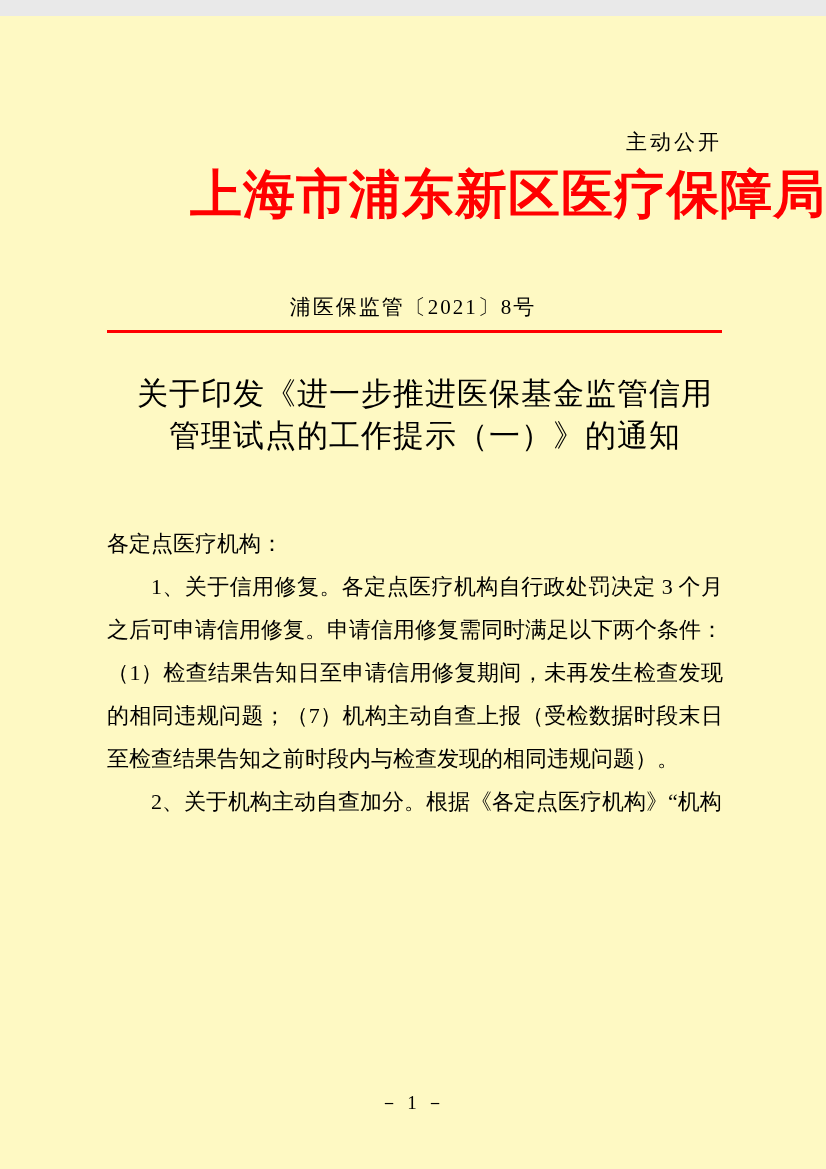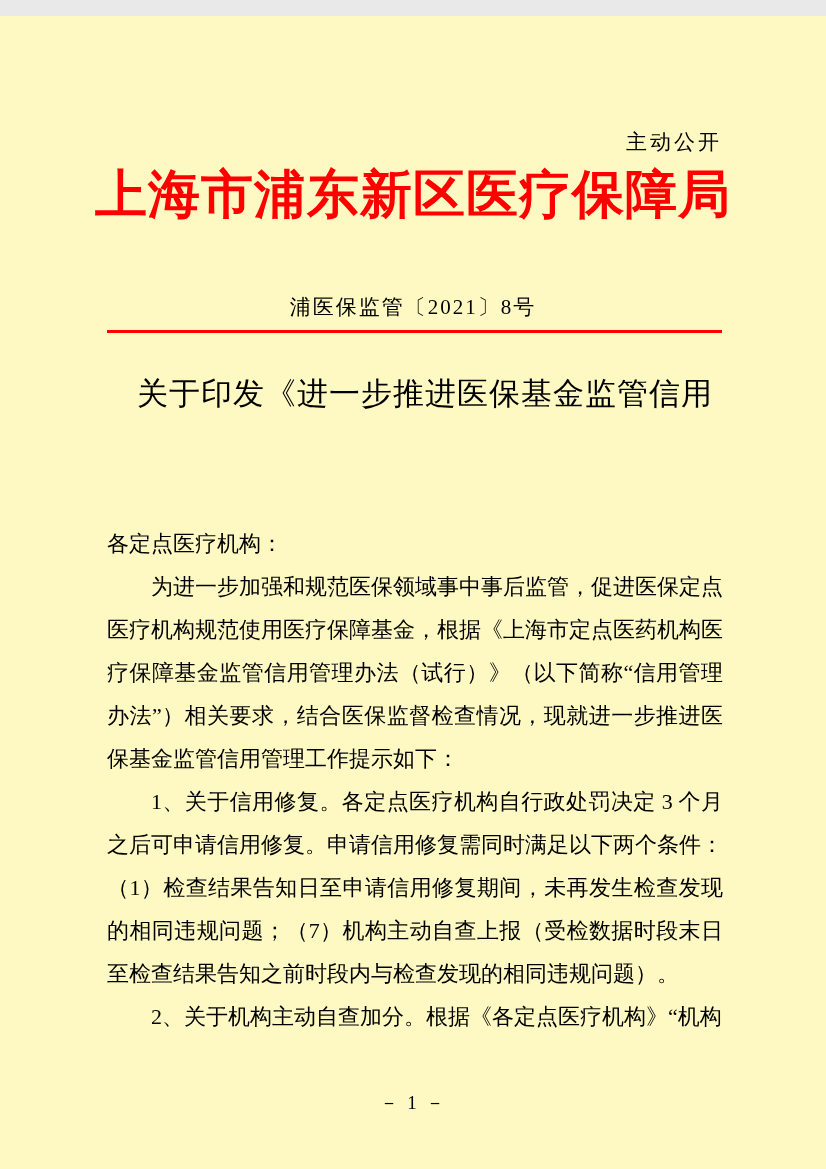--- a/index.html
+++ b/index.html
@@ -20,21 +20,21 @@
     right: 104px;
     font-size: 21px;
     letter-spacing: 3px;
     white-space: nowrap;
   }
   .agency {
     position: absolute;
     top: 144px;
     left: 0;
     width: 100%;
-    text-align: center;
+    text-align: right;
     color: #FF0000;
     font-size: 52px;
     font-weight: bold;
     letter-spacing: 1px;
     white-space: nowrap;
     font-family: "Liberation Serif", "DejaVu Serif", serif;
   }
   .docnum {
     position: absolute;
     top: 277px;
@@ -95,28 +95,26 @@
   <div class="disclosure">主动公开</div>
 
   <h1 class="agency">上海市浦东新区医疗保障局</h1>
 
   <div class="docnum">浦医保监管〔2021〕8号</div>
 
   <hr class="redline">
 
   <h2 class="notice-title">
     <span>关于印发《进一步推进医保基金监管信用</span><br>
+    <span>管理试点的工作提示（一）》的通知</span>
   </h2>
 
   <div class="doc-body">
     <p class="salutation">各定点医疗机构：</p>
 
-    <p class="para">
-      <b></b><span>为进一步加强和规范医保领域事中事后监管，促进医保定点医疗机构规范使用医疗保障基金，根据《上海市定点医药机构医疗保障基金监管信用管理办法（试行）》（以下简称“信用管理办法”）相关要求，结合医保监督检查情况，现就进一步推进医保基金监管信用管理工作提示如下：</span>
-    </p>
 
     <p class="para">
       <b>1、关于信用修复。</b><span>各定点医疗机构自行政处罚决定 3 个月之后可申请信用修复。申请信用修复需同时满足以下两个条件：（1）检查结果告知日至申请信用修复期间，未再发生检查发现的相同违规问题；（7）机构主动自查上报（受检数据时段末日至检查结果告知之前时段内与检查发现的相同违规问题）。</span>
     </p>
 
     <p class="para">
       <b>2、关于机构主动自查加分。</b><span>根据《各定点医疗机构》“机构</span>
     </p>
   </div>
 

